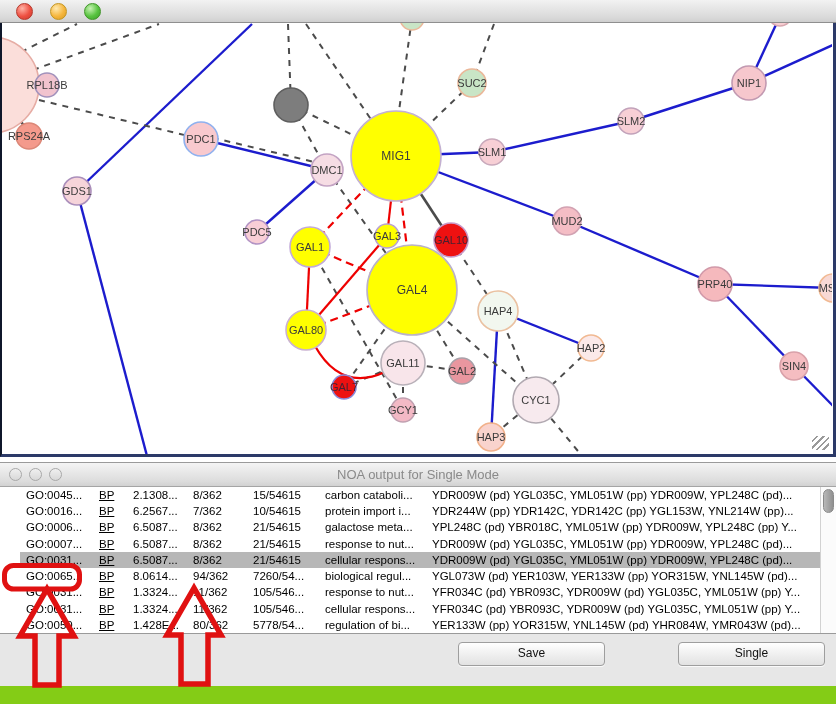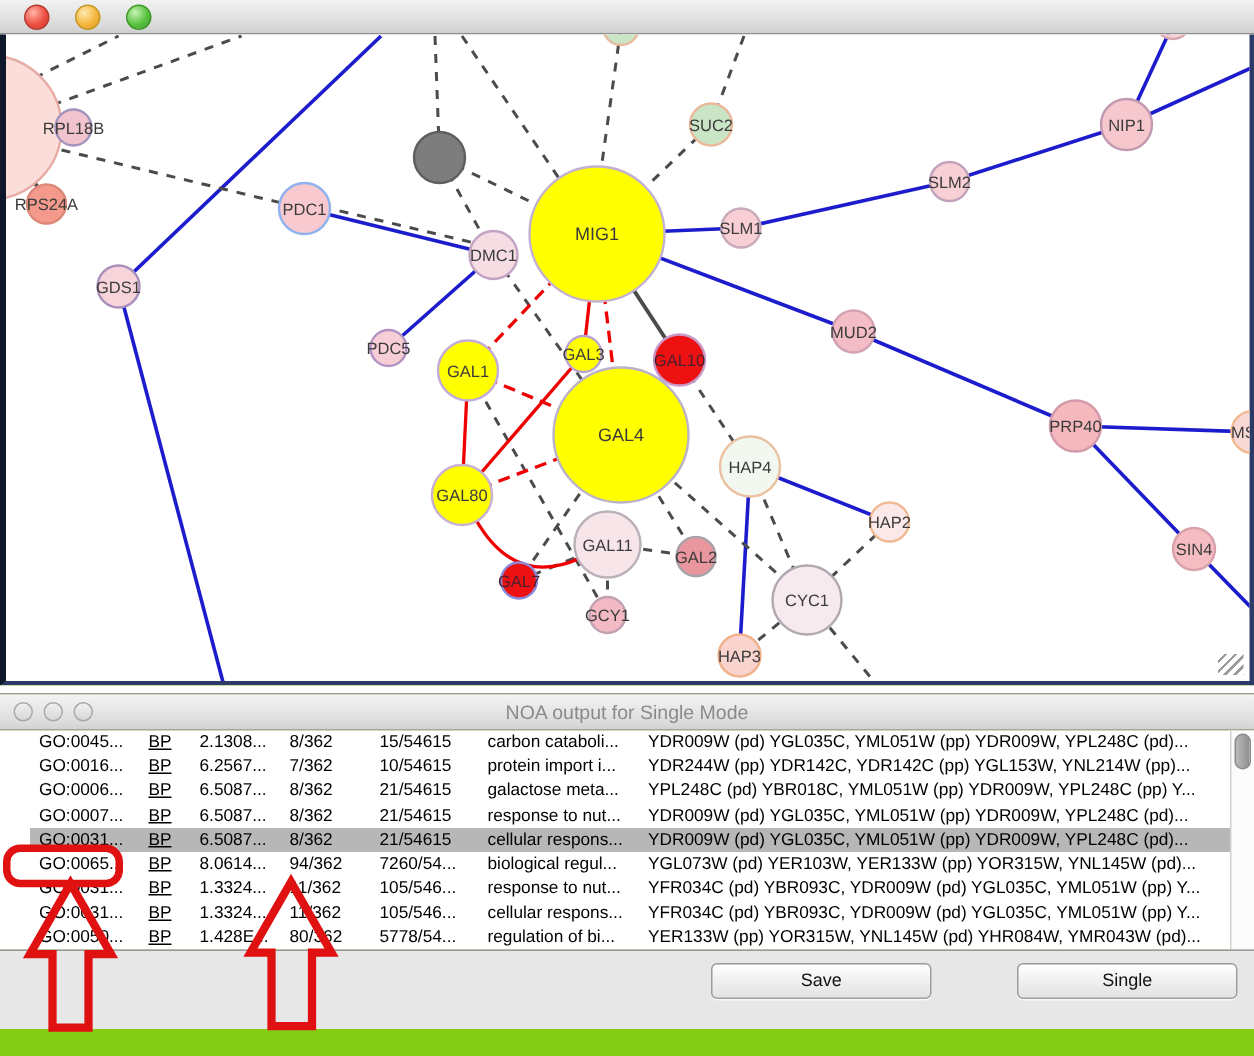--- a/index.html
+++ b/index.html
@@ -13,21 +13,21 @@
     border-bottom:1px solid #8f8f8f;box-sizing:border-box;}
   .titlebar .title{position:absolute;left:0;right:0;top:0;height:23px;line-height:23px;
     text-align:left;font-size:13px;font-weight:bold;color:#3a3a3a;margin-top:30px;}
   .lights{position:absolute;left:16px;top:3px;height:17px;display:flex;gap:17px;}
   .light{width:17px;height:17px;border-radius:50%;box-sizing:border-box;}
   .light.red{background:radial-gradient(circle at 35% 30%,#ffb3a6,#ee5042 55%,#c83a2e);border:1px solid #b5382c;}
   .light.yellow{background:radial-gradient(circle at 35% 30%,#ffe9b0,#f5b63d 55%,#d99a22);border:1px solid #c4951f;}
   .light.green{background:radial-gradient(circle at 35% 30%,#c8f2b4,#57c33f 55%,#3d9e2b);border:1px solid #3f9427;}
 
   .net-area{position:absolute;left:0;top:23px;width:836px;height:434px;background:#fff;
-    border-left:4px solid #0f172a;border-right:3px solid #2c3a68;border-bottom:3px solid #2c3a68;
+    border-left:2px solid #0f172a;border-right:3px solid #2c3a68;border-bottom:3px solid #2c3a68;
     box-sizing:border-box;overflow:hidden;}
   .net-area svg{display:block;}
   .grip{position:absolute;right:4px;bottom:4px;width:17px;height:14px;
     background:repeating-linear-gradient(135deg,transparent 0 3px,#9a9a9a 3px 4.6px);}
 
   
   .noa-panel{position:absolute;left:0;top:457px;width:836px;height:247px;background:#84cc16;}
   .noa-gap{height:6px;background:#ffffff;border-bottom:1px solid #9a9a9a;box-sizing:border-box;}
   .noa-titlebar{position:relative;height:24px;
     background:linear-gradient(#f4f4f4,#dcdcdc 80%,#d2d2d2);
@@ -66,21 +66,21 @@
 
   .v-scroll{position:absolute;right:0;top:0;bottom:0;width:16px;background:#fbfbfb;
     border-left:1px solid #d2d2d2;box-sizing:border-box;}
   .v-thumb{position:absolute;left:2px;top:2px;width:11px;height:24px;border-radius:6px;
     background:linear-gradient(90deg,#b9b9b9,#8f8f8f);border:1px solid #8a8a8a;box-sizing:border-box;}
 
   .t-footer{position:relative;height:53px;background:#e7e7e7;border-top:1px solid #9a9a9a;box-sizing:border-box;}
   .btn{position:absolute;top:8px;height:22px;width:145px;border:1px solid #9e9e9e;border-radius:4px;
     background:linear-gradient(#ffffff,#ededed 60%,#e2e2e2);font-size:12px;color:#111;
     font-family:"Liberation Sans",sans-serif;line-height:20px;text-align:center;box-shadow:0 1px 0 rgba(255,255,255,.8);}
-  .btn.save{left:474px;}
+  .btn.save{left:458px;}
   .btn.cancel{left:678px;}
 
   
   .annot{position:absolute;left:0;top:0;width:836px;height:704px;pointer-events:none;z-index:40;}
 </style>
 </head>
 <body>
 
 <div class="stage">
 

